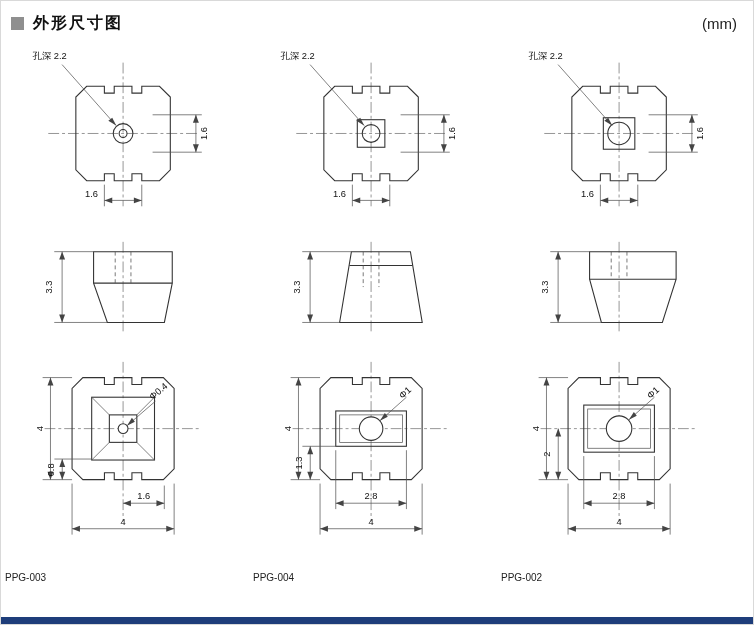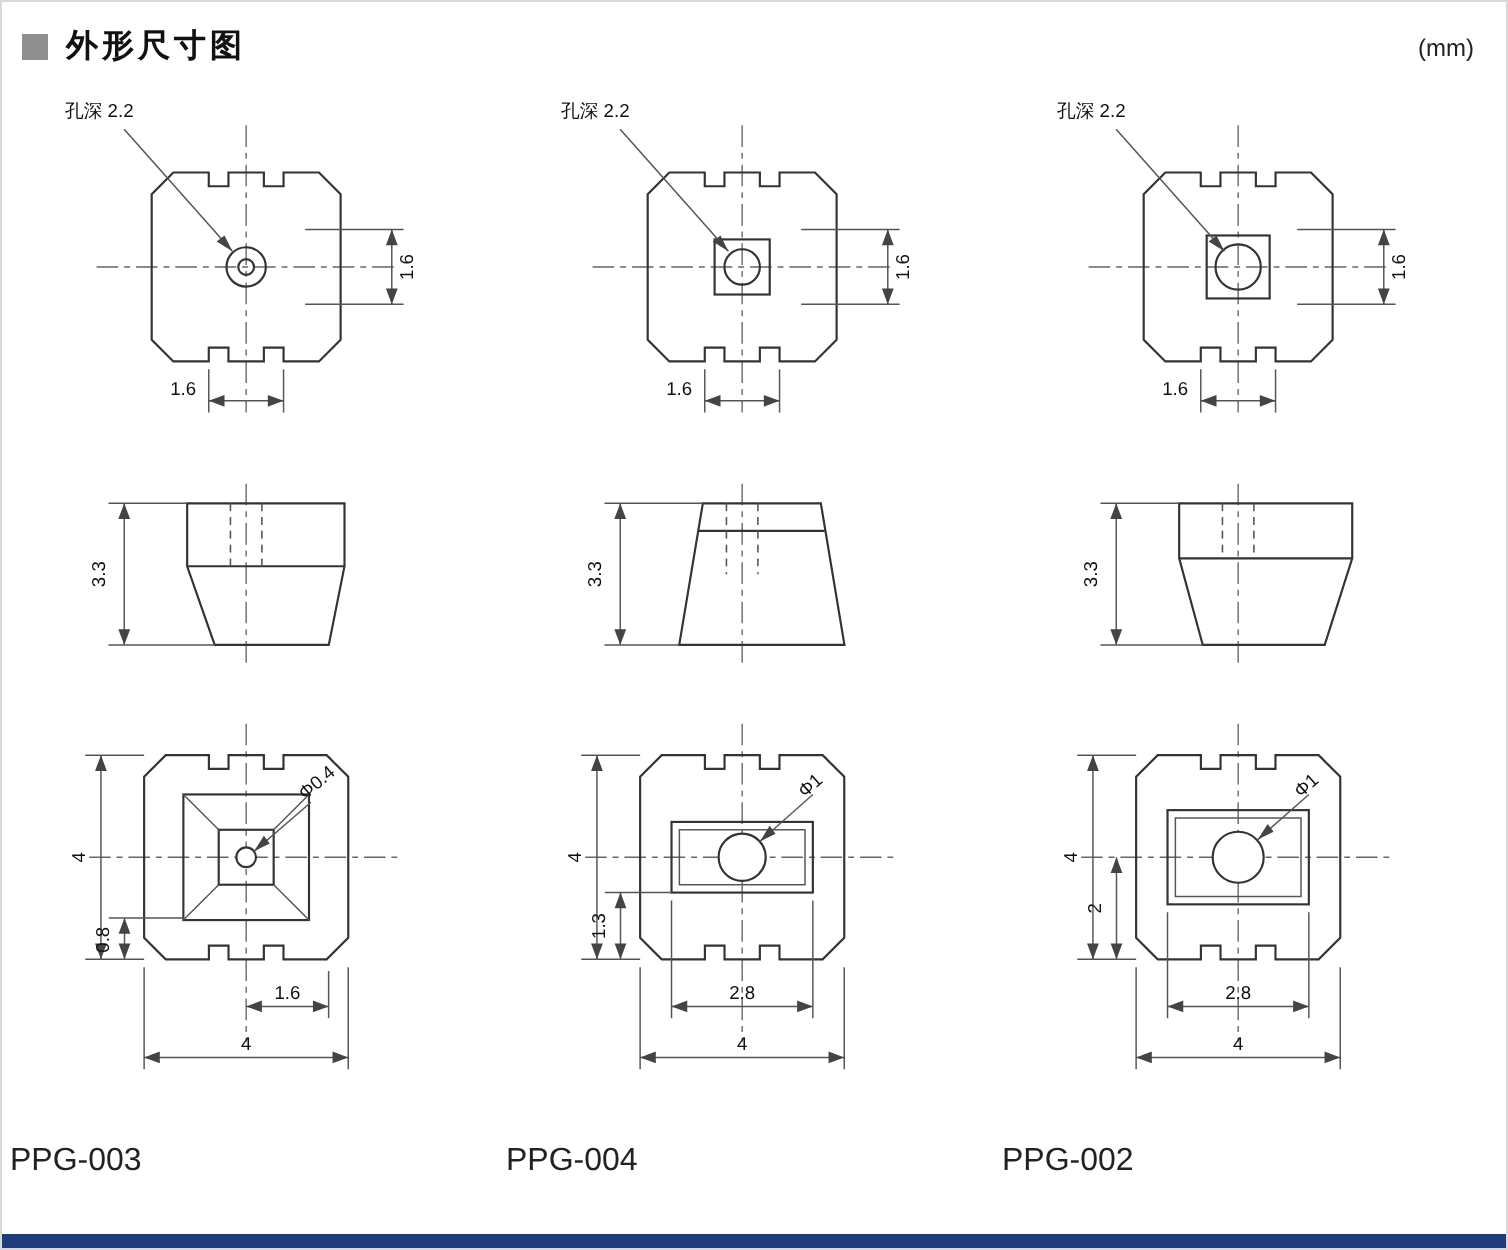--- a/index.html
+++ b/index.html
@@ -1,25 +1,25 @@
 <!DOCTYPE html>
 <html><head>
 <meta charset="utf-8">
 <style>
   html,body{margin:0;padding:0;background:#e9e9e9;}
   .sheet{width:754px;height:625px;background:#ffffff;position:relative;overflow:hidden;
          font-family:"Liberation Sans",sans-serif;border:1px solid #d9d9d9;box-sizing:border-box;}
   .hdr{display:flex;align-items:center;padding:12px 16px 0 10px;}
   .bullet{width:13px;height:13px;background:#8f8f8f;margin-right:9px;flex:0 0 auto;}
   .title{font-size:16px;font-weight:bold;color:#111;letter-spacing:2px;}
-  .unit{margin-left:auto;font-size:12px;color:#222;}
+  .unit{margin-left:auto;font-size:15px;color:#222;}
   .cols{display:grid;grid-template-columns:1fr 1fr 1fr;padding:0 4px;margin-top:2px;}
   .col{display:flex;flex-direction:column;align-items:flex-start;}
   .col svg{display:block;margin:3px 0;}
-  .model-label{font-size:16px;color:#222;margin-top:2px;}
+  .model-label{font-size:10px;color:#222;margin-top:2px;}
   .footer-bar{position:absolute;left:0;right:0;bottom:0;height:7px;background:#1e3d7a;}
   
   .ol{fill:none;stroke:#333;stroke-width:1.1;}
   .thin{fill:none;stroke:#555;stroke-width:0.75;}
   .cl{fill:none;stroke:#666;stroke-width:0.7;stroke-dasharray:11 3 3 3;}
   .hl{fill:none;stroke:#555;stroke-width:0.8;stroke-dasharray:4 3;}
   .ar{fill:#444;stroke:none;}
   .lbl{font-size:9.5px;fill:#111;}
   .holefill{fill:#fff;stroke:#333;stroke-width:1.1;}
 </style>

